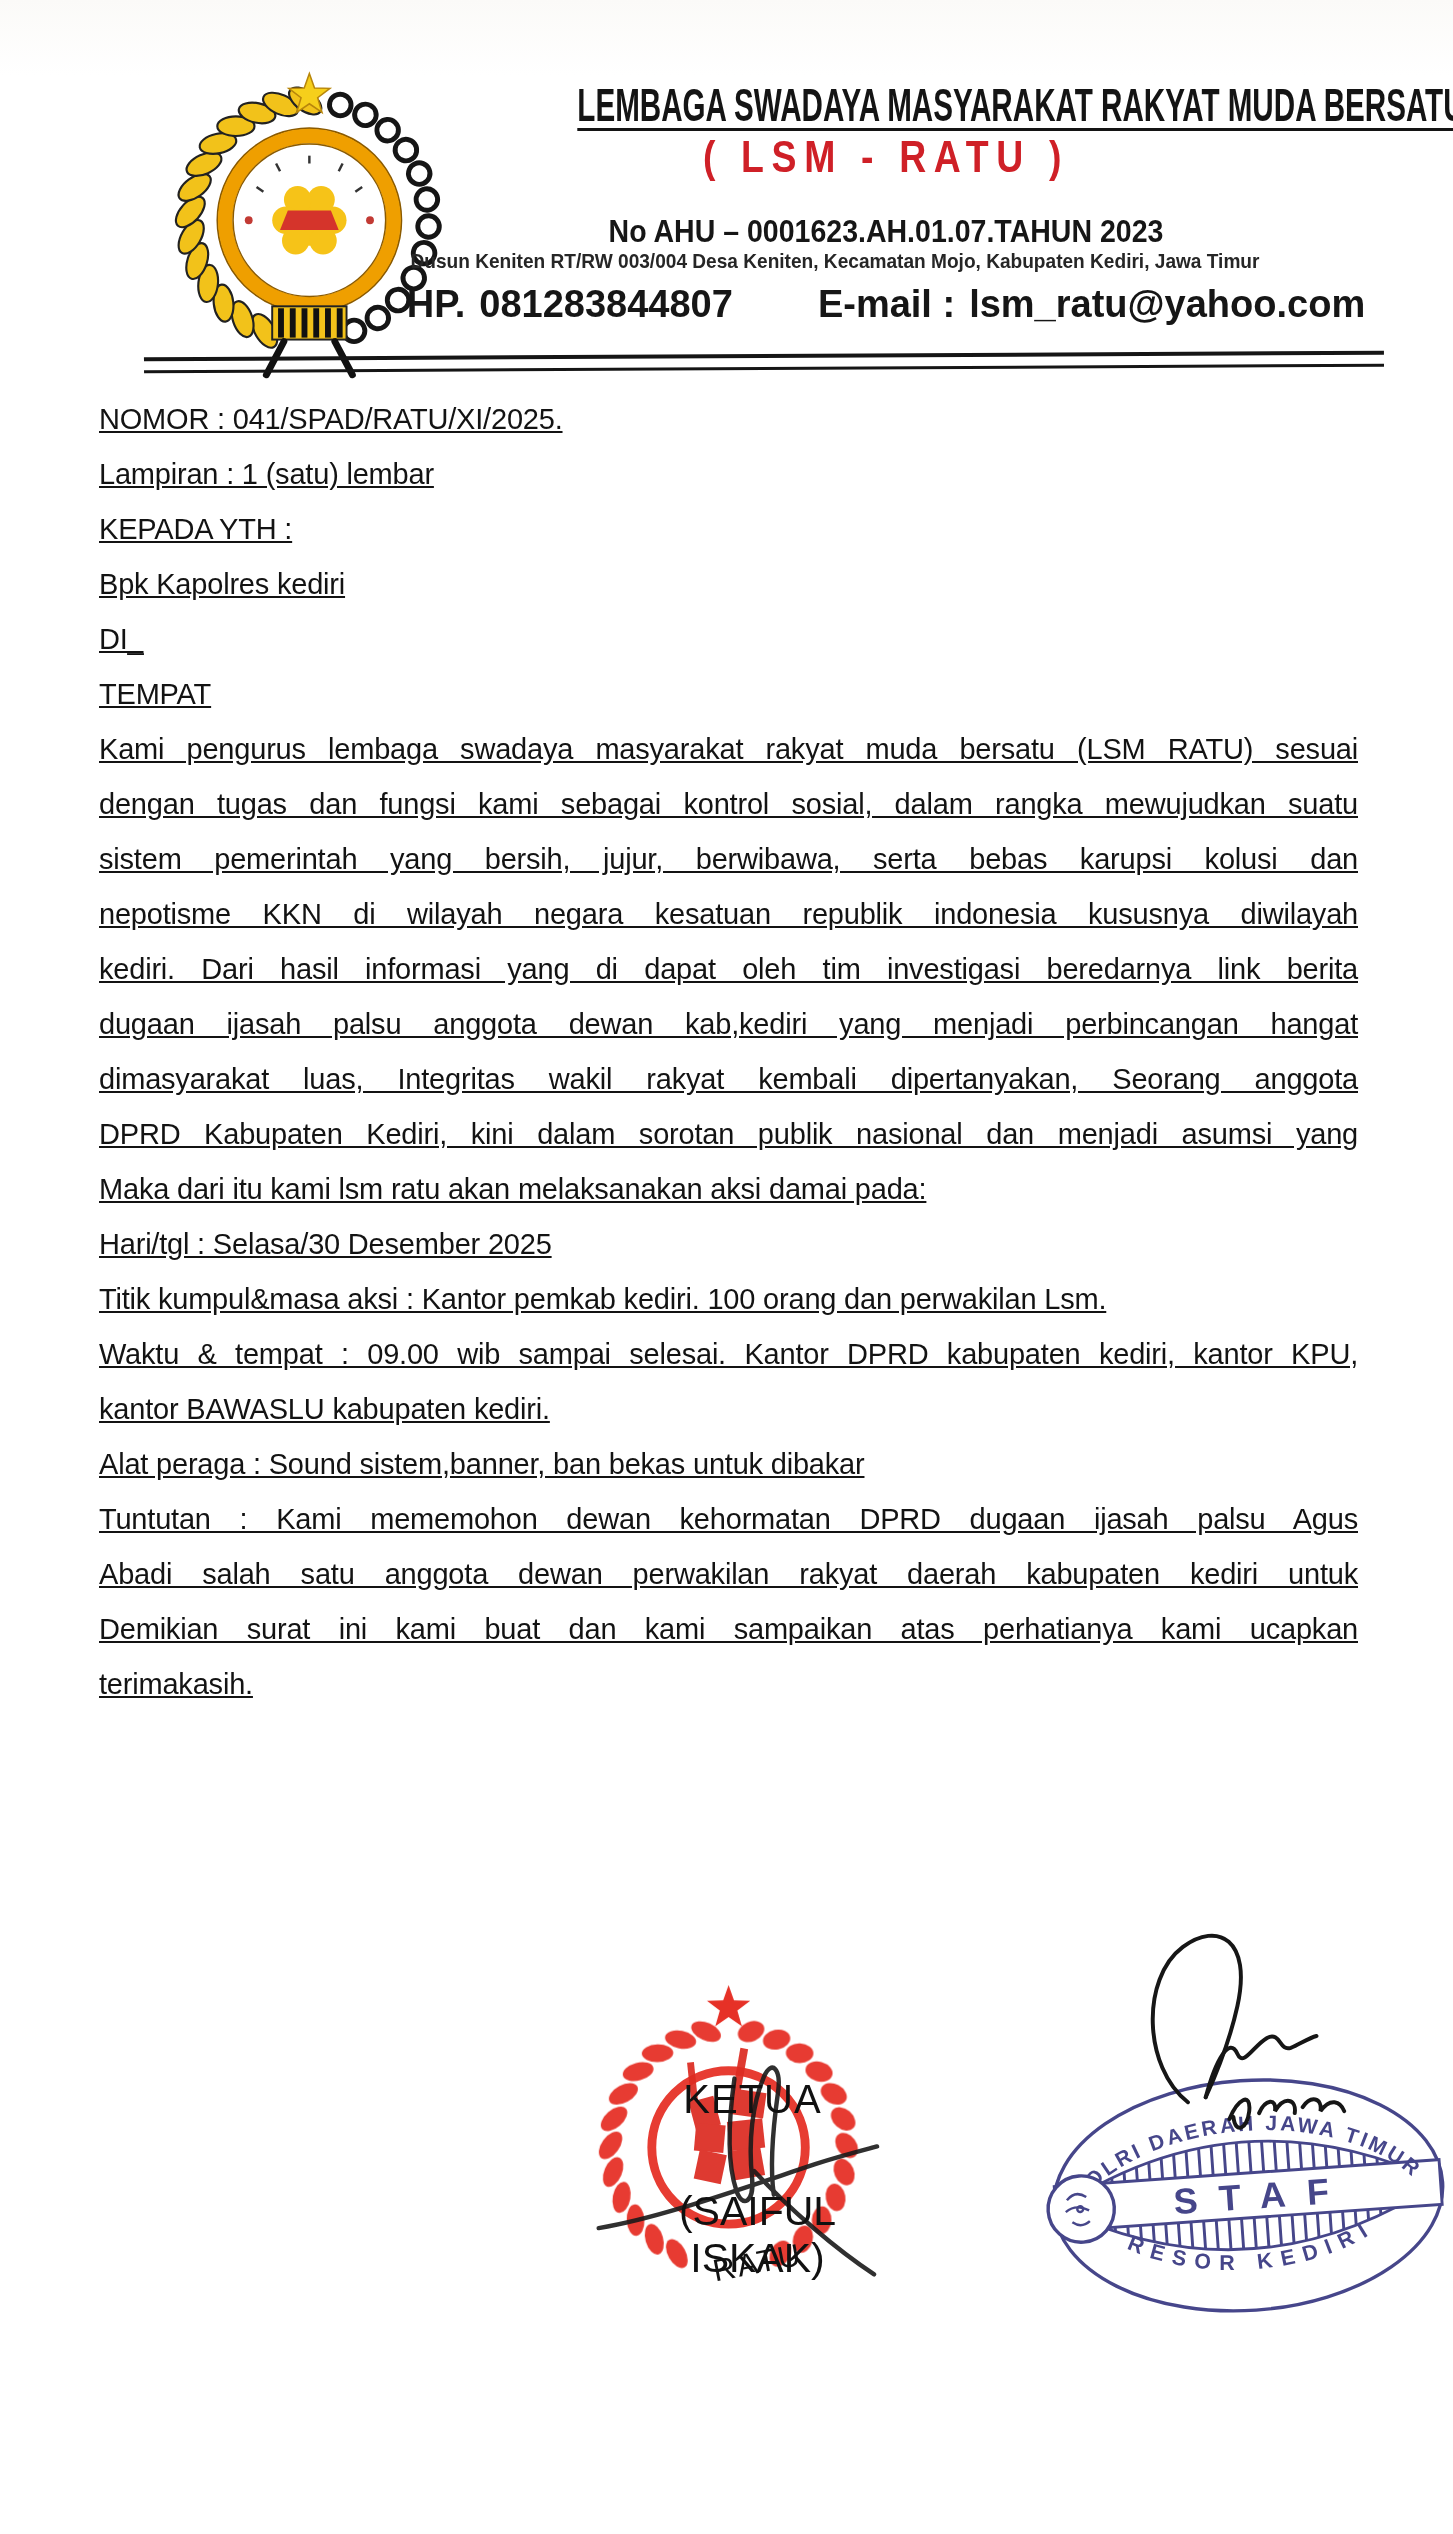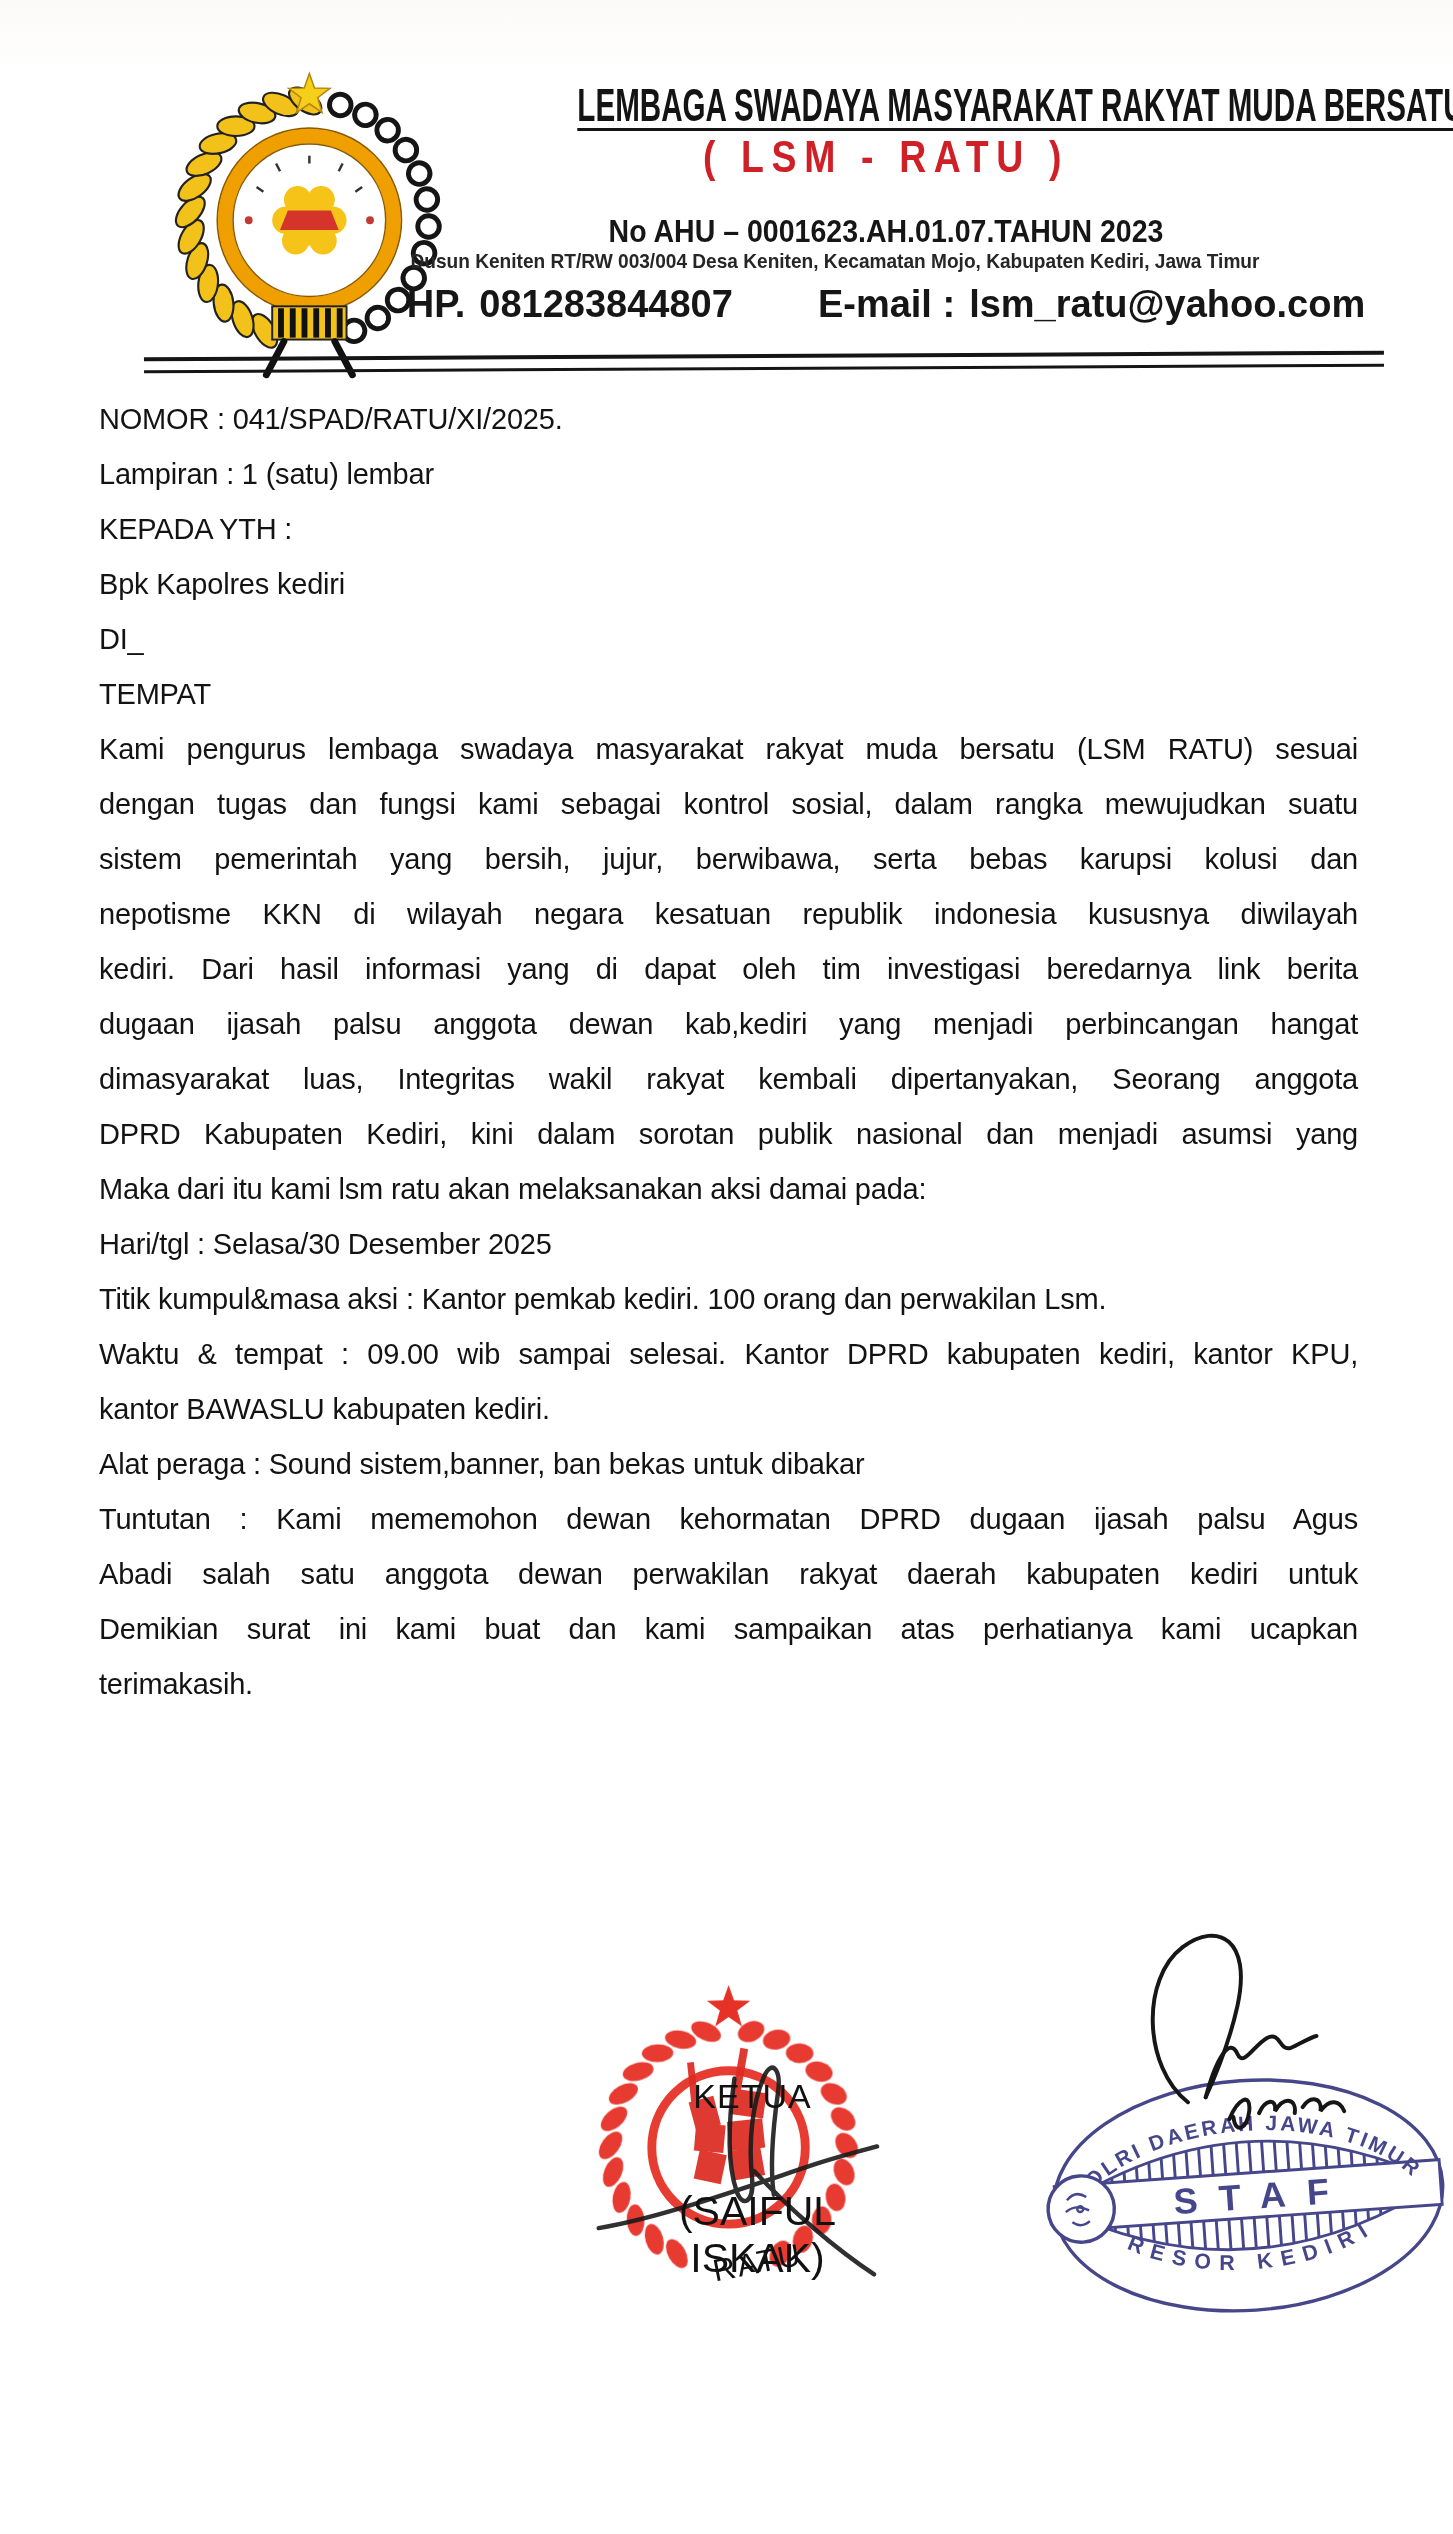--- a/index.html
+++ b/index.html
@@ -32,28 +32,28 @@
   .contact-line .gap{display:inline-block;width:57px;}
   .rule{
     position:absolute;left:144px;top:354px;width:1240px;height:18px;
     transform:rotate(-0.3deg);
   }
   .rule .r1{position:absolute;top:0;left:0;width:100%;height:4px;background:#151515;}
   .rule .r2{position:absolute;top:13px;left:0;width:100%;height:3px;background:#151515;}
   
   .letter-body{
     position:absolute;left:99px;top:392px;width:1259px;
-    font-size:29px;letter-spacing:-0.2px;line-height:55px;color:#131313;
+    font-size:29px;letter-spacing:-0.2px;line-height:55px;color:#131313;text-decoration:underline;
   }
   .ln{height:55px;overflow:visible;white-space:nowrap;}
   .ln.just{white-space:normal;text-align:justify;text-align-last:justify;}
   
   .red-stamp{position:absolute;left:579px;top:1982px;width:305px;height:325px;}
   .sig-block{position:absolute;font-weight:400;color:#111;z-index:6;}
-  .sig-title{left:683px;top:2077px;width:139px;text-align:center;font-size:34px;letter-spacing:1px;}
+  .sig-title{left:683px;top:2077px;width:139px;text-align:center;font-size:40px;letter-spacing:1px;}
   .sig-name{left:614px;top:2188px;width:287px;text-align:center;font-size:41px;}
   .sig-org{left:693px;top:2245px;width:129px;text-align:center;font-size:31px;letter-spacing:2px;transform:rotate(-11deg);}
   .police-stamp{position:absolute;left:1042px;top:2061px;width:412px;height:263px;transform:rotate(-4deg);transform-origin:50% 50%;}
   .pen-sign{position:absolute;left:1089px;top:1909px;width:364px;height:337px;z-index:7;}
 </style>
 </head>
 <body>
 
 <div class="page">
 

